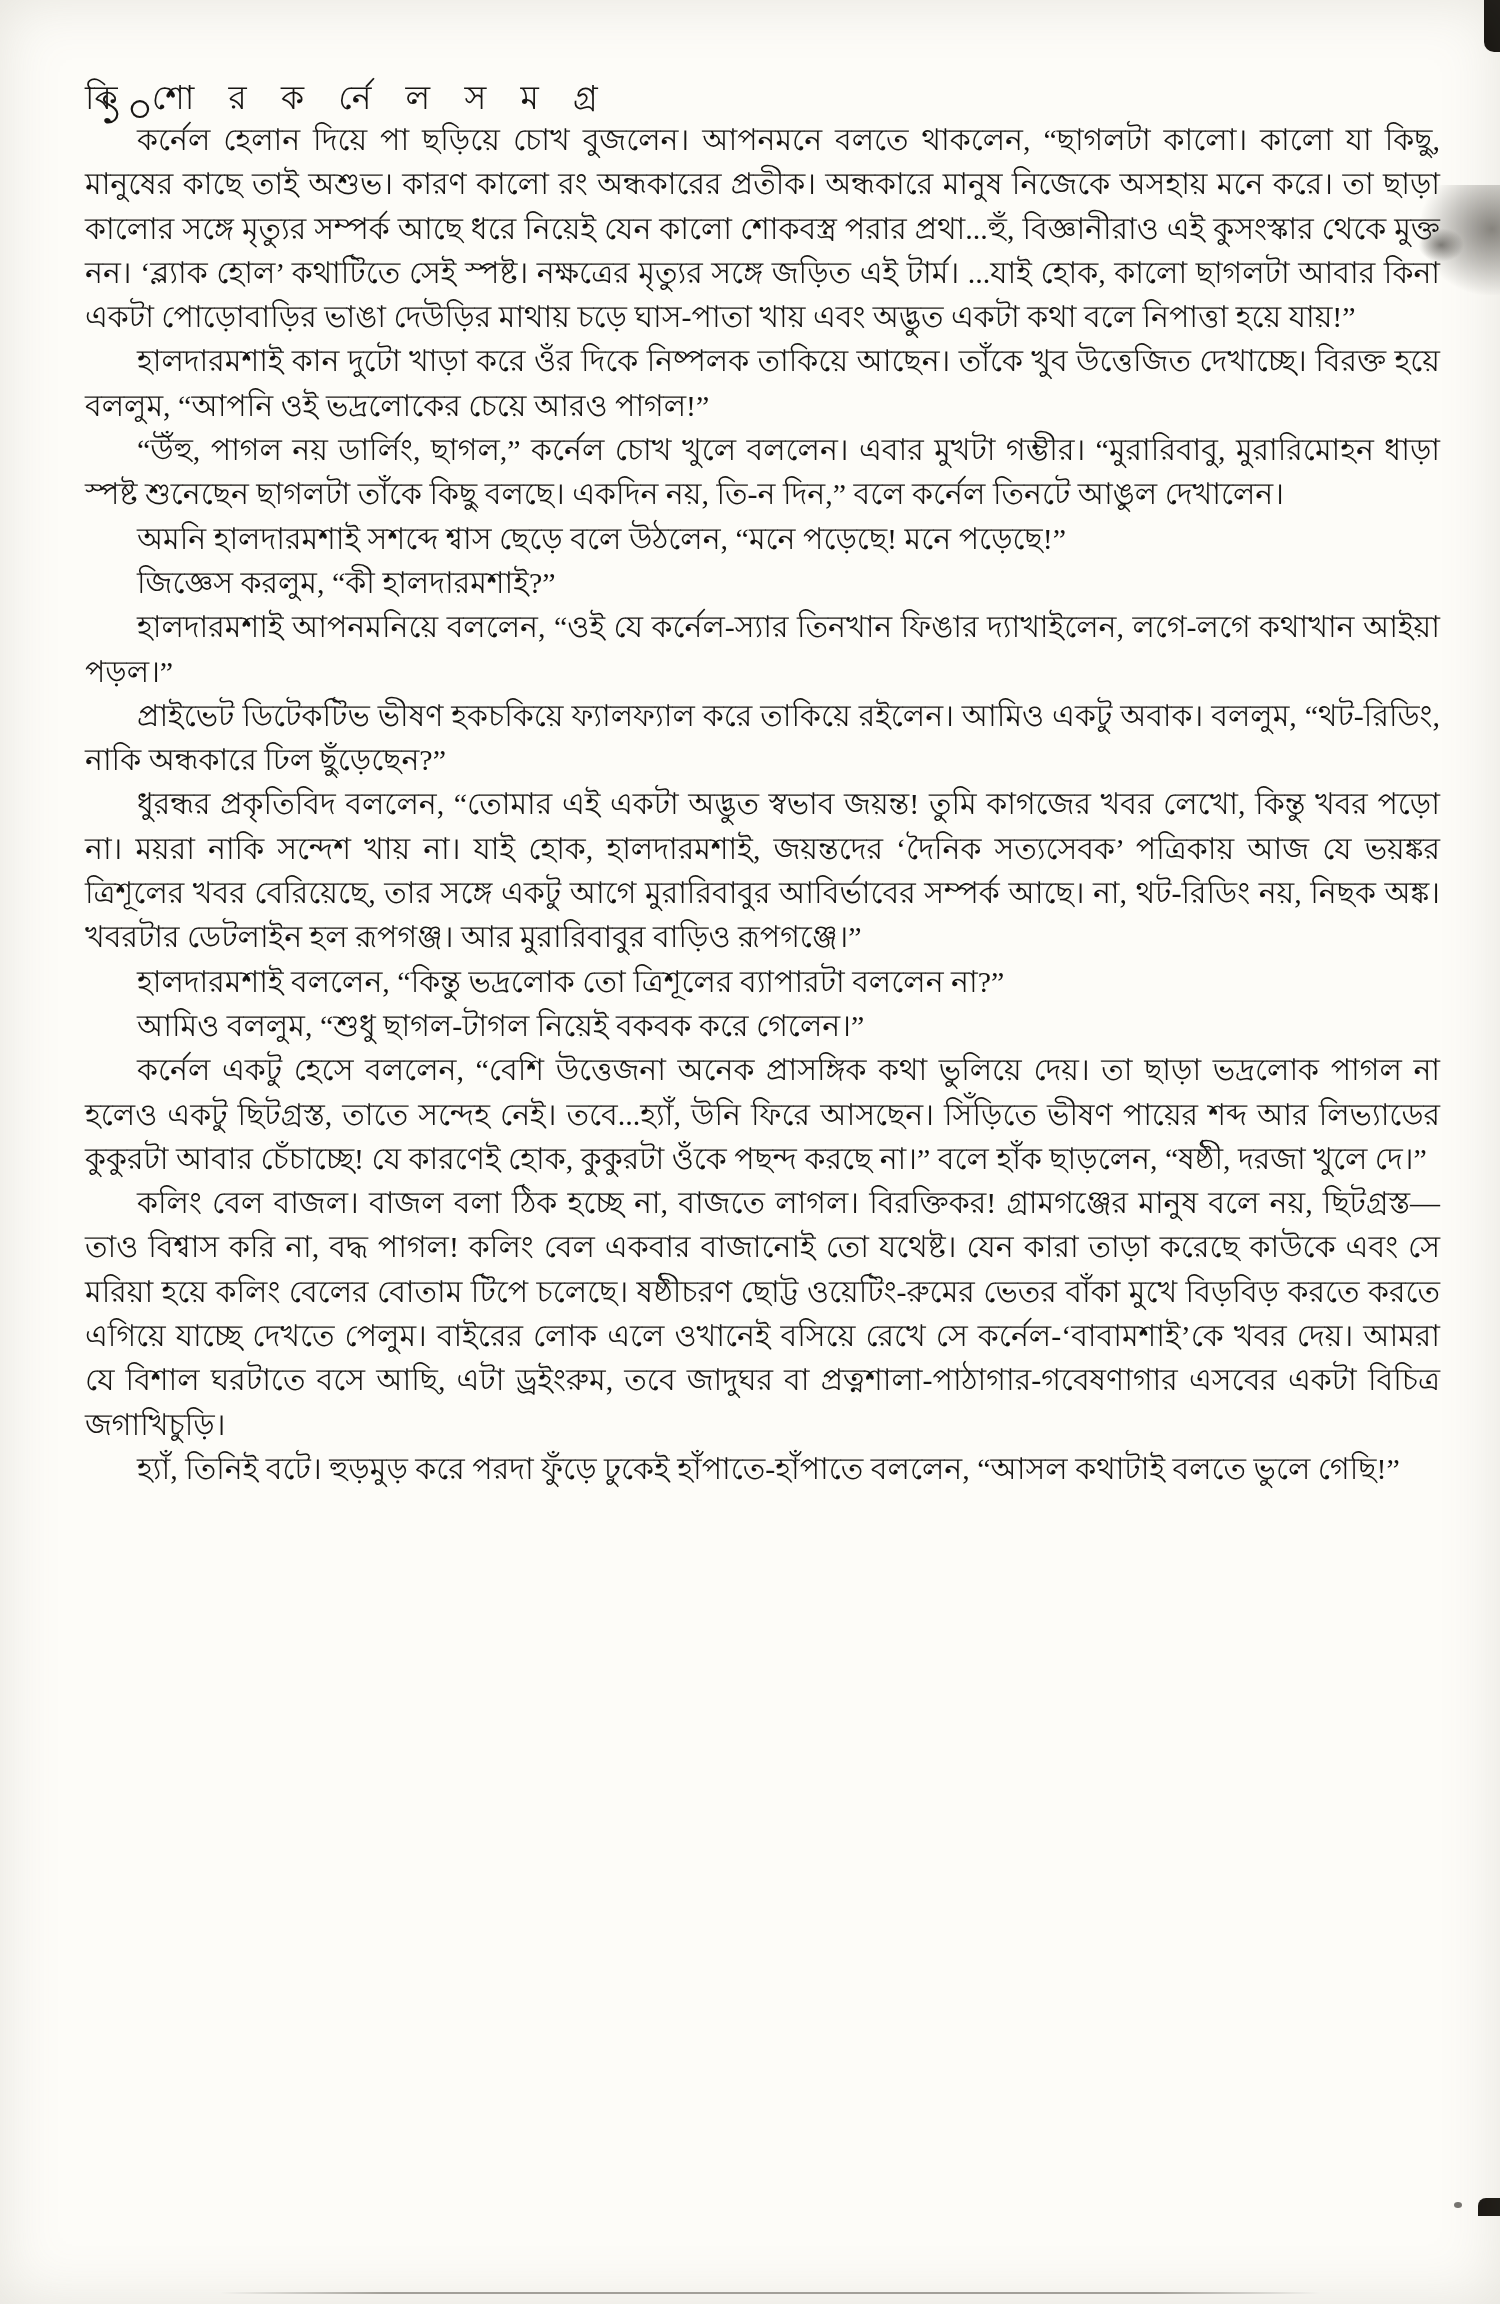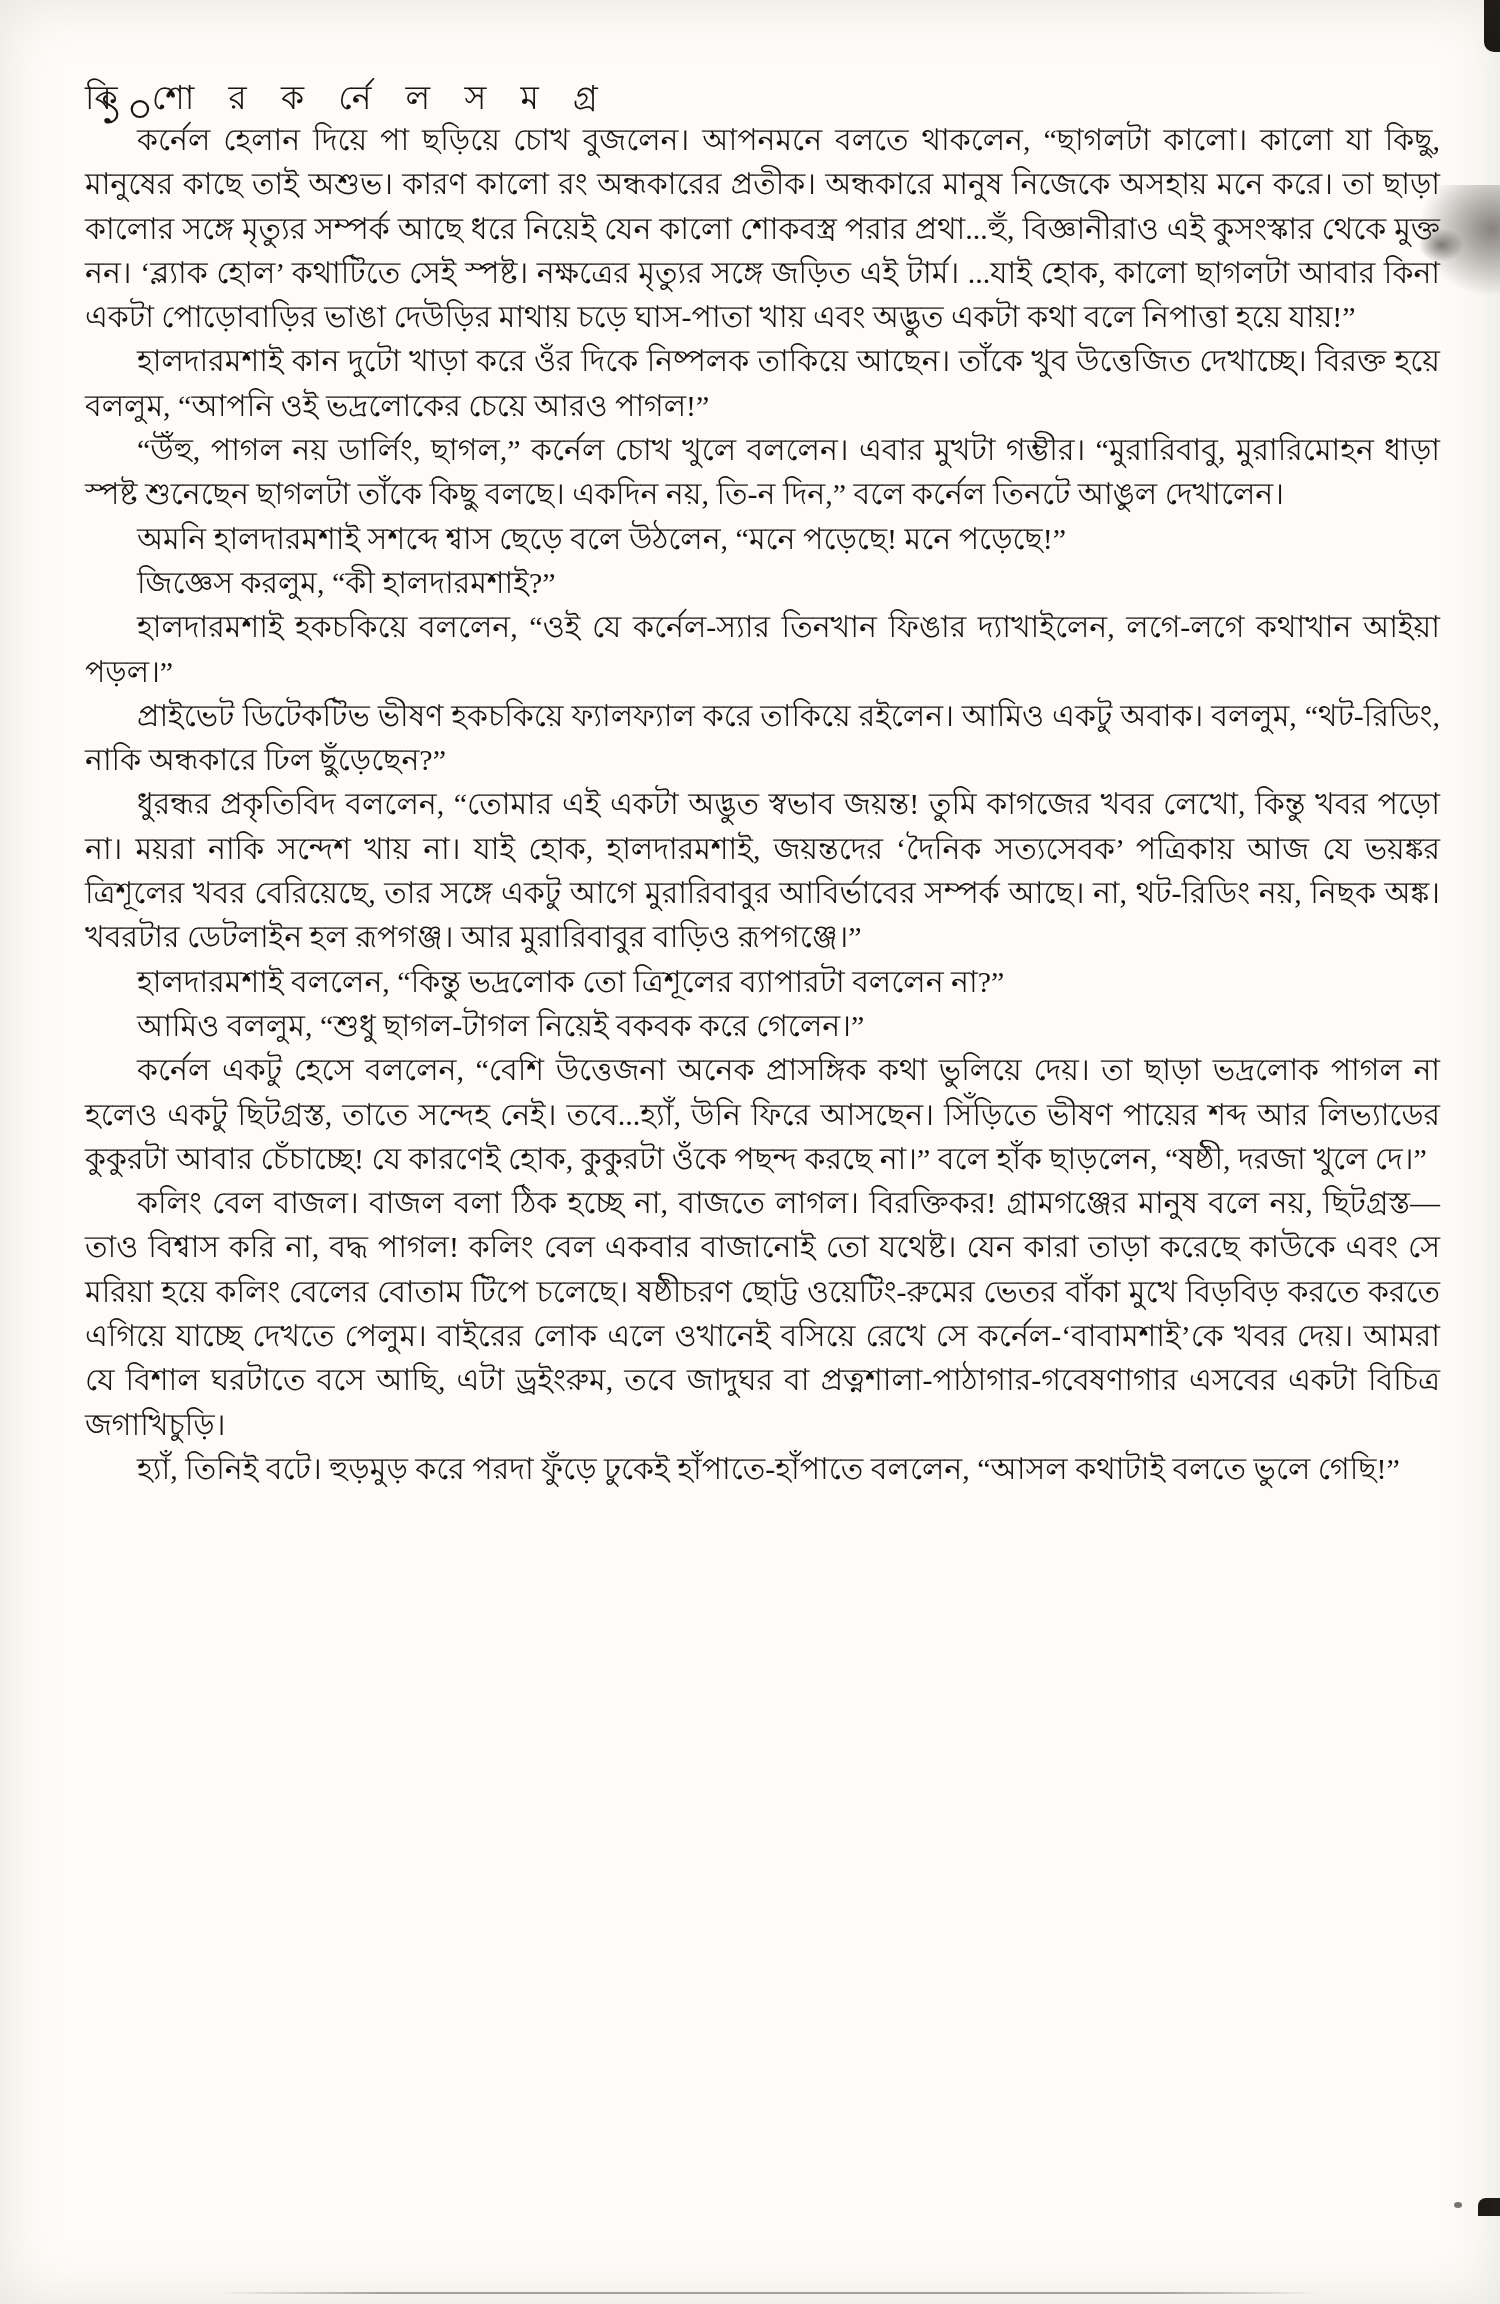--- a/index.html
+++ b/index.html
@@ -125,21 +125,21 @@
     <span class="page-number">১০</span>
     <span class="header-title">কি শো র ক র্নে ল স ম গ্র</span>
   </div>
 
   <div class="text-block">
     <p>কর্নেল হেলান দিয়ে পা ছড়িয়ে চোখ বুজলেন। আপনমনে বলতে থাকলেন, “ছাগলটা কালো। কালো যা কিছু, মানুষের কাছে তাই অশুভ। কারণ কালো রং অন্ধকারের প্রতীক। অন্ধকারে মানুষ নিজেকে অসহায় মনে করে। তা ছাড়া কালোর সঙ্গে মৃত্যুর সম্পর্ক আছে ধরে নিয়েই যেন কালো শোকবস্ত্র পরার প্রথা...হুঁ, বিজ্ঞানীরাও এই কুসংস্কার থেকে মুক্ত নন। ‘ব্ল্যাক হোল’ কথাটিতে সেই স্পষ্ট। নক্ষত্রের মৃত্যুর সঙ্গে জড়িত এই টার্ম। ...যাই হোক, কালো ছাগলটা আবার কিনা একটা পোড়োবাড়ির ভাঙা দেউড়ির মাথায় চড়ে ঘাস-পাতা খায় এবং অদ্ভুত একটা কথা বলে নিপাত্তা হয়ে যায়!”</p>
     <p>হালদারমশাই কান দুটো খাড়া করে ওঁর দিকে নিষ্পলক তাকিয়ে আছেন। তাঁকে খুব উত্তেজিত দেখাচ্ছে। বিরক্ত হয়ে বললুম, “আপনি ওই ভদ্রলোকের চেয়ে আরও পাগল!”</p>
     <p>“উঁহু, পাগল নয় ডার্লিং, ছাগল,” কর্নেল চোখ খুলে বললেন। এবার মুখটা গম্ভীর। “মুরারিবাবু, মুরারিমোহন ধাড়া স্পষ্ট শুনেছেন ছাগলটা তাঁকে কিছু বলছে। একদিন নয়, তি-ন দিন,” বলে কর্নেল তিনটে আঙুল দেখালেন।</p>
     <p>অমনি হালদারমশাই সশব্দে শ্বাস ছেড়ে বলে উঠলেন, “মনে পড়েছে! মনে পড়েছে!”</p>
     <p>জিজ্ঞেস করলুম, “কী হালদারমশাই?”</p>
-    <p>হালদারমশাই হকচকিয়ে বললেন, “ওই যে কর্নেল-স্যার তিনখান ফিঙার দ্যাখাইলেন, লগে-লগে কথাখান আইয়া পড়ল।”</p>
+    <p>হালদারমশাই আপনমনিয়ে বললেন, “ওই যে কর্নেল-স্যার তিনখান ফিঙার দ্যাখাইলেন, লগে-লগে কথাখান আইয়া পড়ল।”</p>
     <p>প্রাইভেট ডিটেকটিভ ভীষণ হকচকিয়ে ফ্যালফ্যাল করে তাকিয়ে রইলেন। আমিও একটু অবাক। বললুম, “থট-রিডিং, নাকি অন্ধকারে ঢিল ছুঁড়েছেন?”</p>
     <p>ধুরন্ধর প্রকৃতিবিদ বললেন, “তোমার এই একটা অদ্ভুত স্বভাব জয়ন্ত! তুমি কাগজের খবর লেখো, কিন্তু খবর পড়ো না। ময়রা নাকি সন্দেশ খায় না। যাই হোক, হালদারমশাই, জয়ন্তদের ‘দৈনিক সত্যসেবক’ পত্রিকায় আজ যে ভয়ঙ্কর ত্রিশূলের খবর বেরিয়েছে, তার সঙ্গে একটু আগে মুরারিবাবুর আবির্ভাবের সম্পর্ক আছে। না, থট-রিডিং নয়, নিছক অঙ্ক। খবরটার ডেটলাইন হল রূপগঞ্জ। আর মুরারিবাবুর বাড়িও রূপগঞ্জে।”</p>
     <p>হালদারমশাই বললেন, “কিন্তু ভদ্রলোক তো ত্রিশূলের ব্যাপারটা বললেন না?”</p>
     <p>আমিও বললুম, “শুধু ছাগল-টাগল নিয়েই বকবক করে গেলেন।”</p>
     <p>কর্নেল একটু হেসে বললেন, “বেশি উত্তেজনা অনেক প্রাসঙ্গিক কথা ভুলিয়ে দেয়। তা ছাড়া ভদ্রলোক পাগল না হলেও একটু ছিটগ্রস্ত, তাতে সন্দেহ নেই। তবে...হ্যাঁ, উনি ফিরে আসছেন। সিঁড়িতে ভীষণ পায়ের শব্দ আর লিভ্যাডের কুকুরটা আবার চেঁচাচ্ছে! যে কারণেই হোক, কুকুরটা ওঁকে পছন্দ করছে না।” বলে হাঁক ছাড়লেন, “ষষ্ঠী, দরজা খুলে দে।”</p>
     <p>কলিং বেল বাজল। বাজল বলা ঠিক হচ্ছে না, বাজতে লাগল। বিরক্তিকর! গ্রামগঞ্জের মানুষ বলে নয়, ছিটগ্রস্ত—তাও বিশ্বাস করি না, বদ্ধ পাগল! কলিং বেল একবার বাজানোই তো যথেষ্ট। যেন কারা তাড়া করেছে কাউকে এবং সে মরিয়া হয়ে কলিং বেলের বোতাম টিপে চলেছে। ষষ্ঠীচরণ ছোট্ট ওয়েটিং-রুমের ভেতর বাঁকা মুখে বিড়বিড় করতে করতে এগিয়ে যাচ্ছে দেখতে পেলুম। বাইরের লোক এলে ওখানেই বসিয়ে রেখে সে কর্নেল-‘বাবামশাই’কে খবর দেয়। আমরা যে বিশাল ঘরটাতে বসে আছি, এটা ড্রইংরুম, তবে জাদুঘর বা প্রত্নশালা-পাঠাগার-গবেষণাগার এসবের একটা বিচিত্র জগাখিচুড়ি।</p>
     <p>হ্যাঁ, তিনিই বটে। হুড়মুড় করে পরদা ফুঁড়ে ঢুকেই হাঁপাতে-হাঁপাতে বললেন, “আসল কথাটাই বলতে ভুলে গেছি!”</p>
   </div>
 
   <div class="artifact artifact-top-right"></div>

